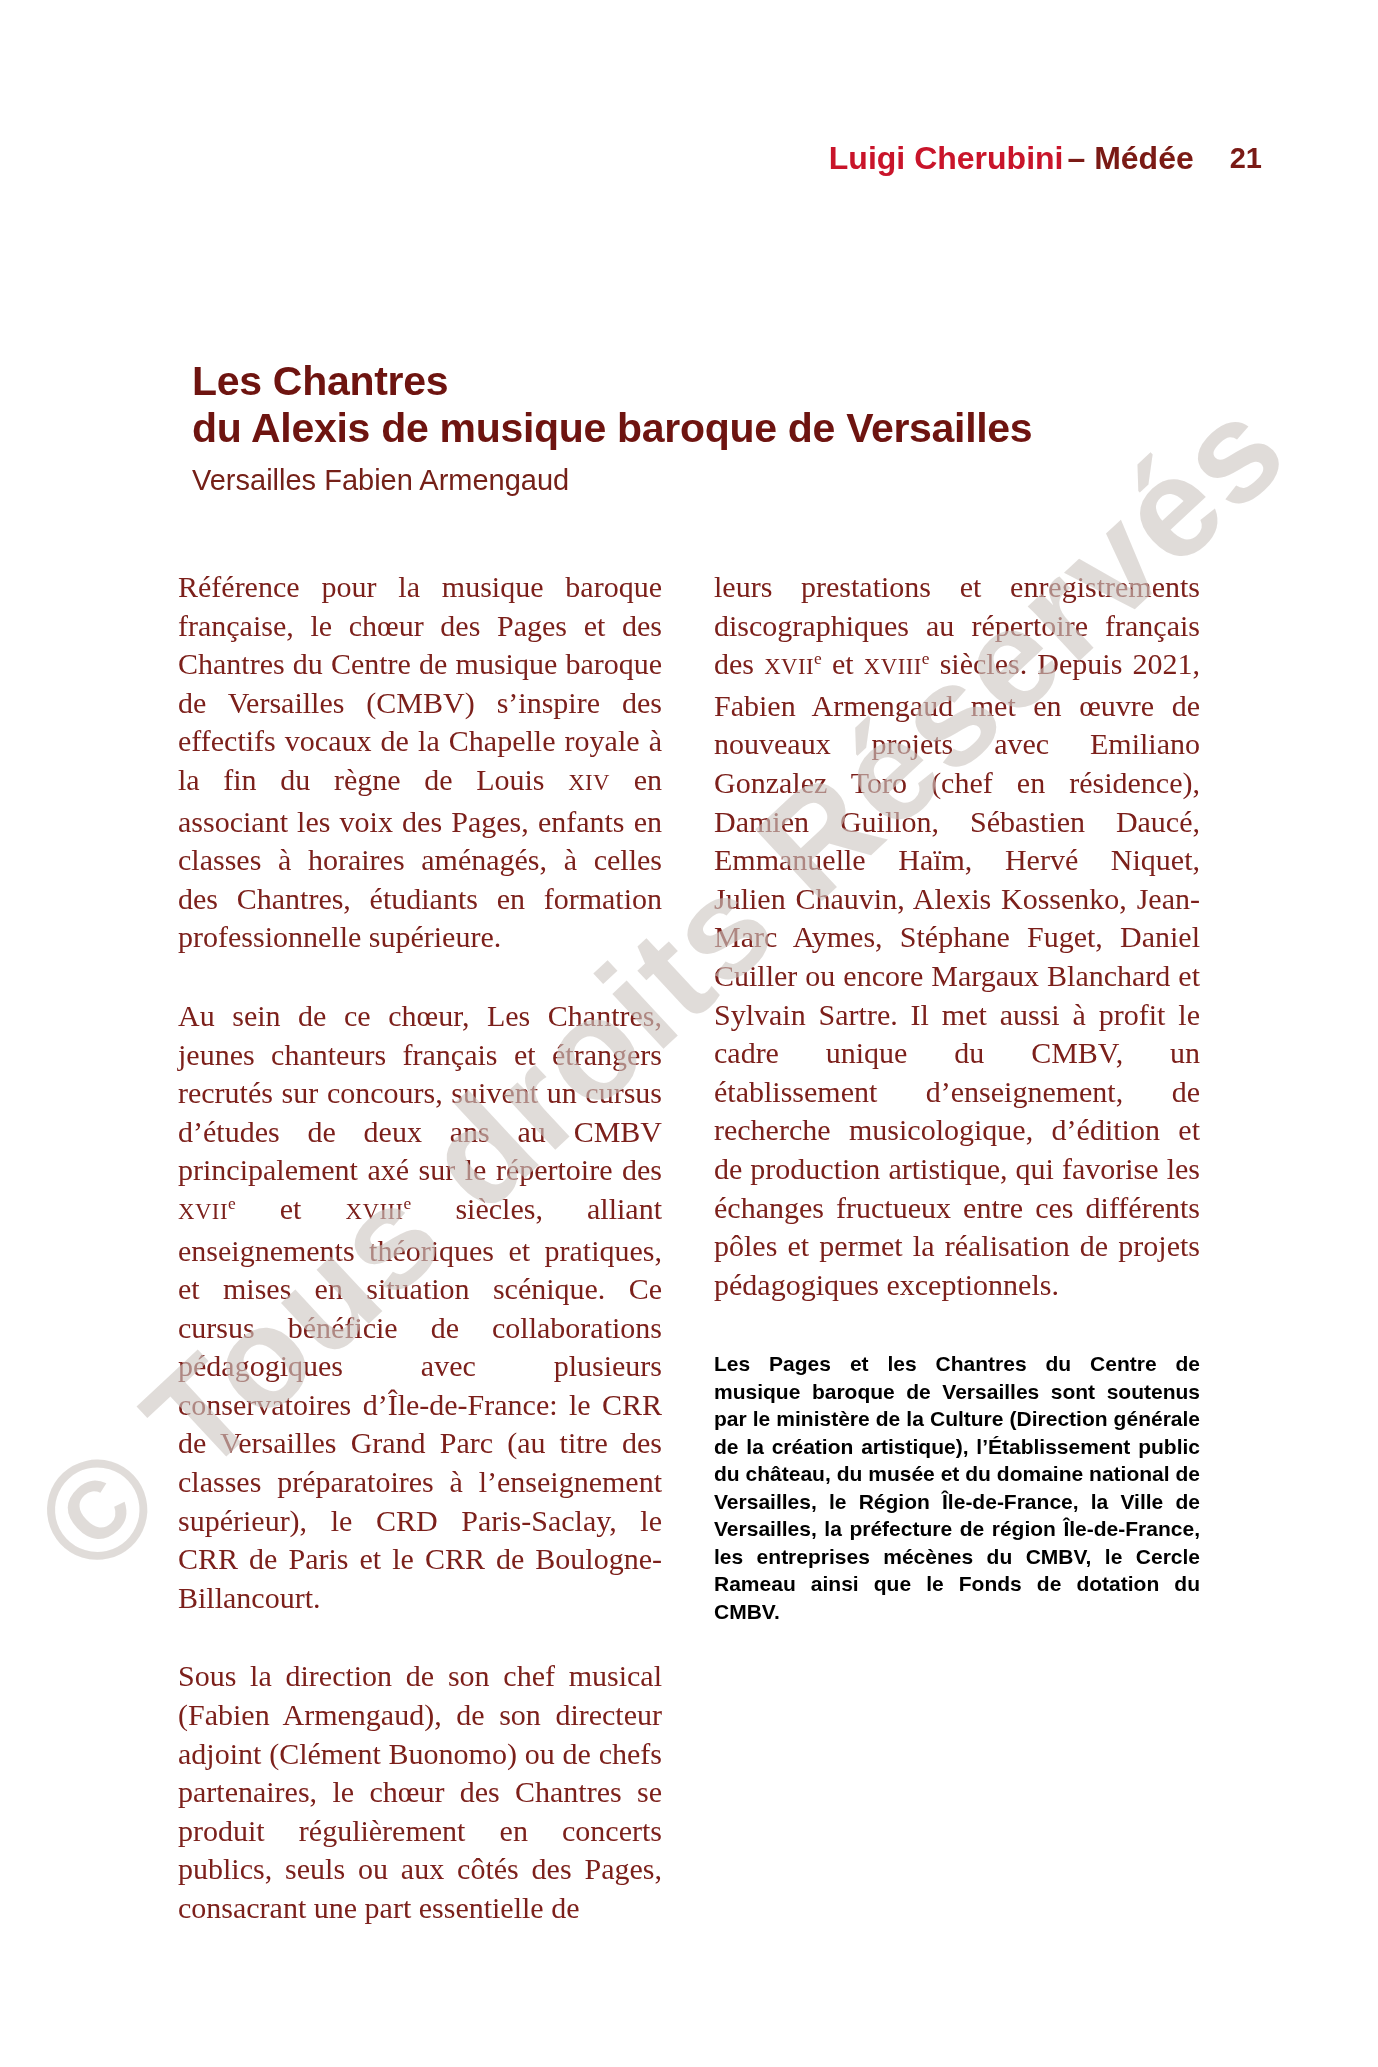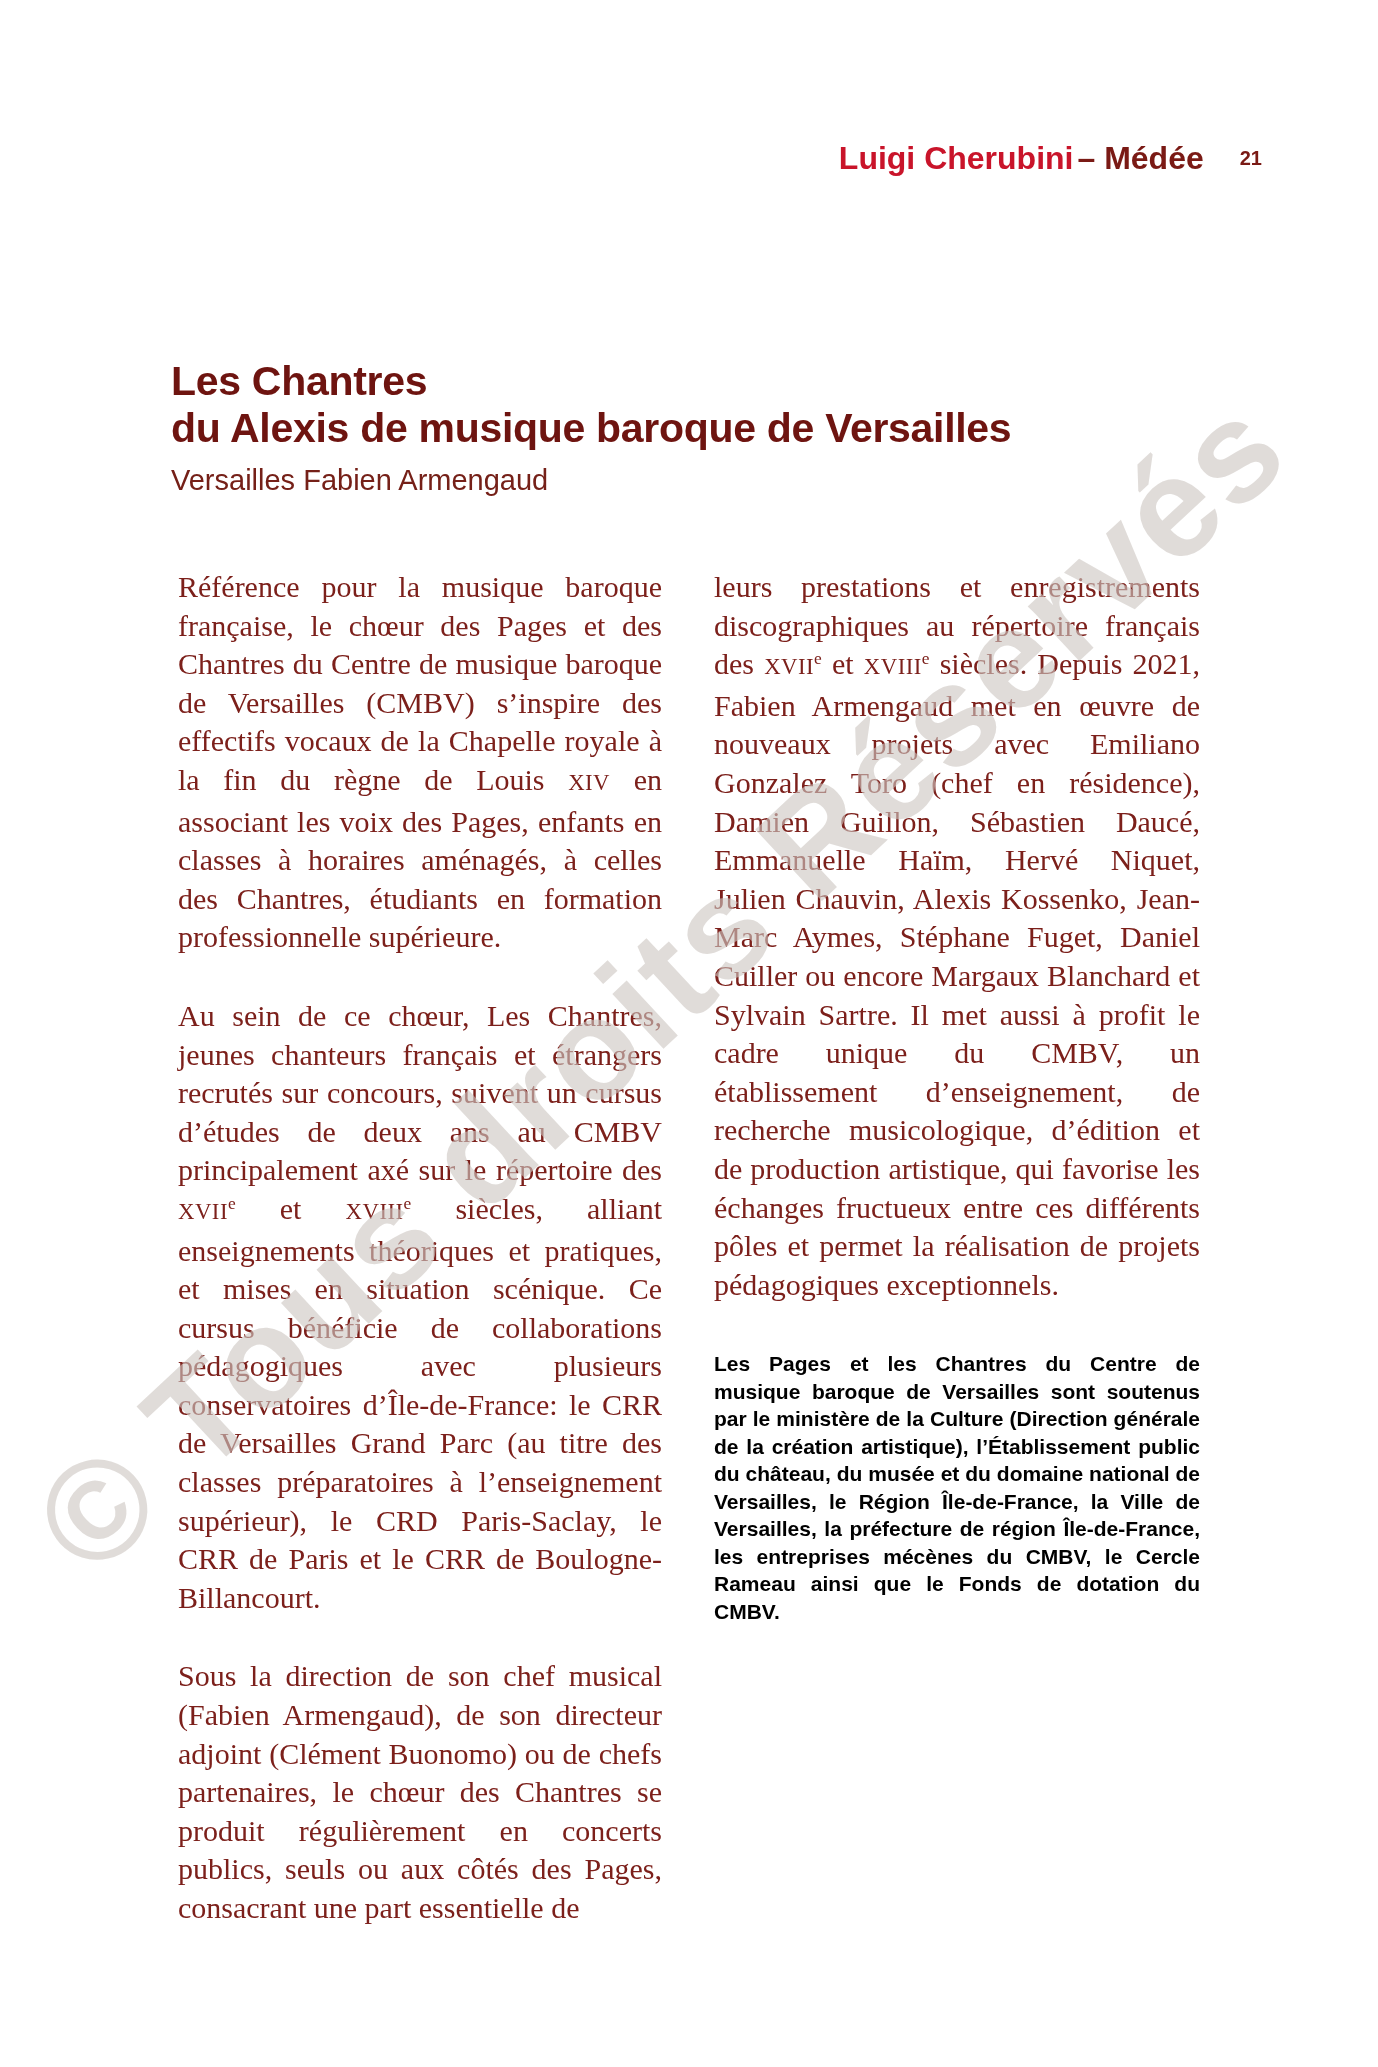--- a/index.html
+++ b/index.html
@@ -22,28 +22,28 @@
     font-family: "Liberation Sans", sans-serif;
     font-weight: 700;
     font-size: 32px;
     line-height: 36px;
     white-space: nowrap;
   }
   .running-header .composer { color: #c9142a; }
   .running-header .work { color: #7a1a15; margin-left: 4px; }
   .running-header .page-number {
     color: #7a1a15;
-    font-size: 20px;
+    font-size: 29px;
     margin-left: 36px;
   }
 
   
   .title-block {
     position: absolute;
-    left: 171px;
+    left: 192px;
     top: 358px;
     color: #6e1410;
   }
   .article-title {
     margin: 0;
     font-family: "Liberation Sans", sans-serif;
     font-weight: 700;
     font-size: 41px;
     line-height: 47px;
     letter-spacing: -0.3px;

